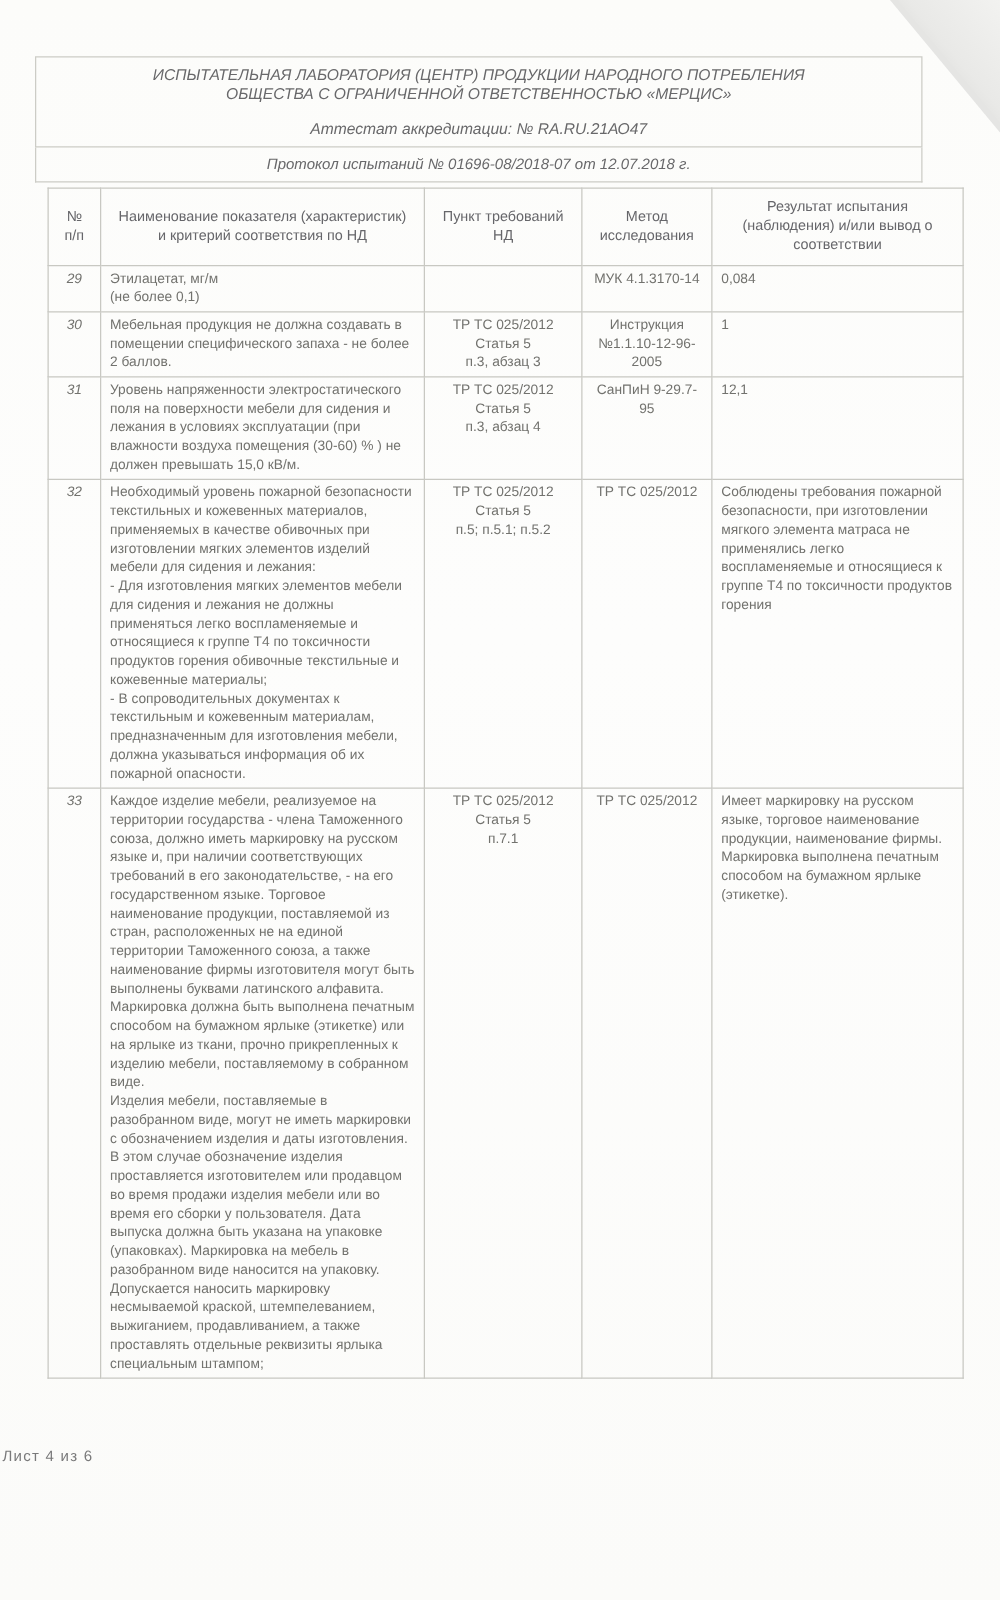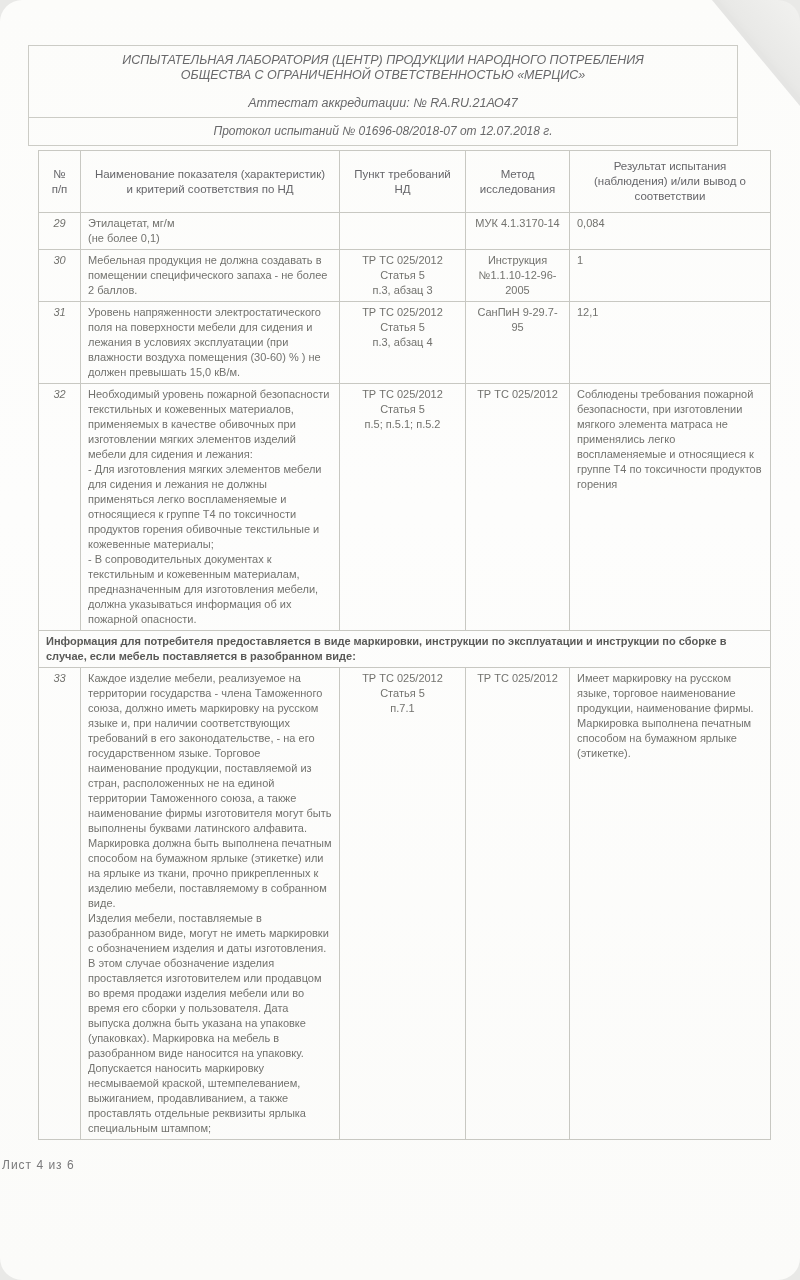--- a/index.html
+++ b/index.html
@@ -6,21 +6,20 @@
   html, body { background: #e9e9e7; }
   body { font-family: "Liberation Sans", sans-serif; }
   .page {
     position: relative;
     width: 800px;
     height: 1280px;
     margin: 0 auto;
     background: linear-gradient(180deg, #fcfcfa 0%, #fdfdfc 40%, #fbfbf9 100%);
     overflow: hidden;
     color: #6e6e6a;
-    border-radius: 22px;
   }
   
   .corner-fold {
     position: absolute;
     top: 0; left: 718px;
     width: 82px; height: 98px;
     clip-path: polygon(0 0, 100% 0, 100% 100%);
     background: linear-gradient(to top right,
       #8f8f8d 0%, #bcbcba 8%, #dadad8 28%, #e9e9e7 55%, #f2f2f0 100%);
   }
@@ -192,23 +191,20 @@
           <td class="c-name">Необходимый уровень пожарной безопасности текстильных и кожевенных материалов, применяемых в качестве обивочных при изготовлении мягких элементов изделий мебели для сидения и лежания:
 - Для изготовления мягких элементов мебели для сидения и лежания не должны применяться легко воспламеняемые и относящиеся к группе Т4 по токсичности продуктов горения обивочные текстильные и кожевенные материалы;
 - В сопроводительных документах к текстильным и кожевенным материалам, предназначенным для изготовления мебели, должна указываться информация об их пожарной опасности.</td>
           <td class="c-clause">ТР ТС 025/2012
 Статья 5
 п.5; п.5.1; п.5.2</td>
           <td class="c-method">ТР ТС 025/2012</td>
           <td class="c-result">Соблюдены требования пожарной безопасности, при изготовлении мягкого элемента матраса  не применялись легко воспламеняемые и относящиеся к группе Т4 по токсичности продуктов горения</td>
         </tr>
 
-        <tr style="height:32px">
-          <td class="section-note" colspan="5">Информация для потребителя предоставляется в виде маркировки, инструкции по эксплуатации и инструкции по сборке в случае, если мебель поставляется в разобранном виде:</td>
-        </tr>
 
         <tr style="height:372px">
           <td class="c-num">33</td>
           <td class="c-name">Каждое изделие мебели, реализуемое на территории государства - члена Таможенного союза, должно иметь маркировку на русском языке и, при наличии соответствующих требований в его законодательстве, - на его государственном языке. Торговое наименование продукции, поставляемой из стран, расположенных не на единой территории Таможенного союза, а также наименование фирмы изготовителя могут быть выполнены буквами латинского алфавита.
 Маркировка должна быть выполнена печатным способом на бумажном ярлыке (этикетке) или на ярлыке из ткани, прочно прикрепленных к изделию мебели, поставляемому в собранном виде.
 Изделия мебели, поставляемые в разобранном виде, могут не иметь маркировки с обозначением изделия и даты изготовления. В этом случае обозначение изделия проставляется изготовителем или продавцом во время продажи изделия мебели или во время его сборки у пользователя. Дата выпуска должна быть указана на упаковке (упаковках). Маркировка на мебель в разобранном виде наносится на упаковку.
 Допускается наносить маркировку несмываемой краской, штемпелеванием, выжиганием, продавливанием, а также проставлять отдельные реквизиты ярлыка специальным штампом;</td>
           <td class="c-clause">ТР ТС 025/2012
 Статья 5
 п.7.1</td>

